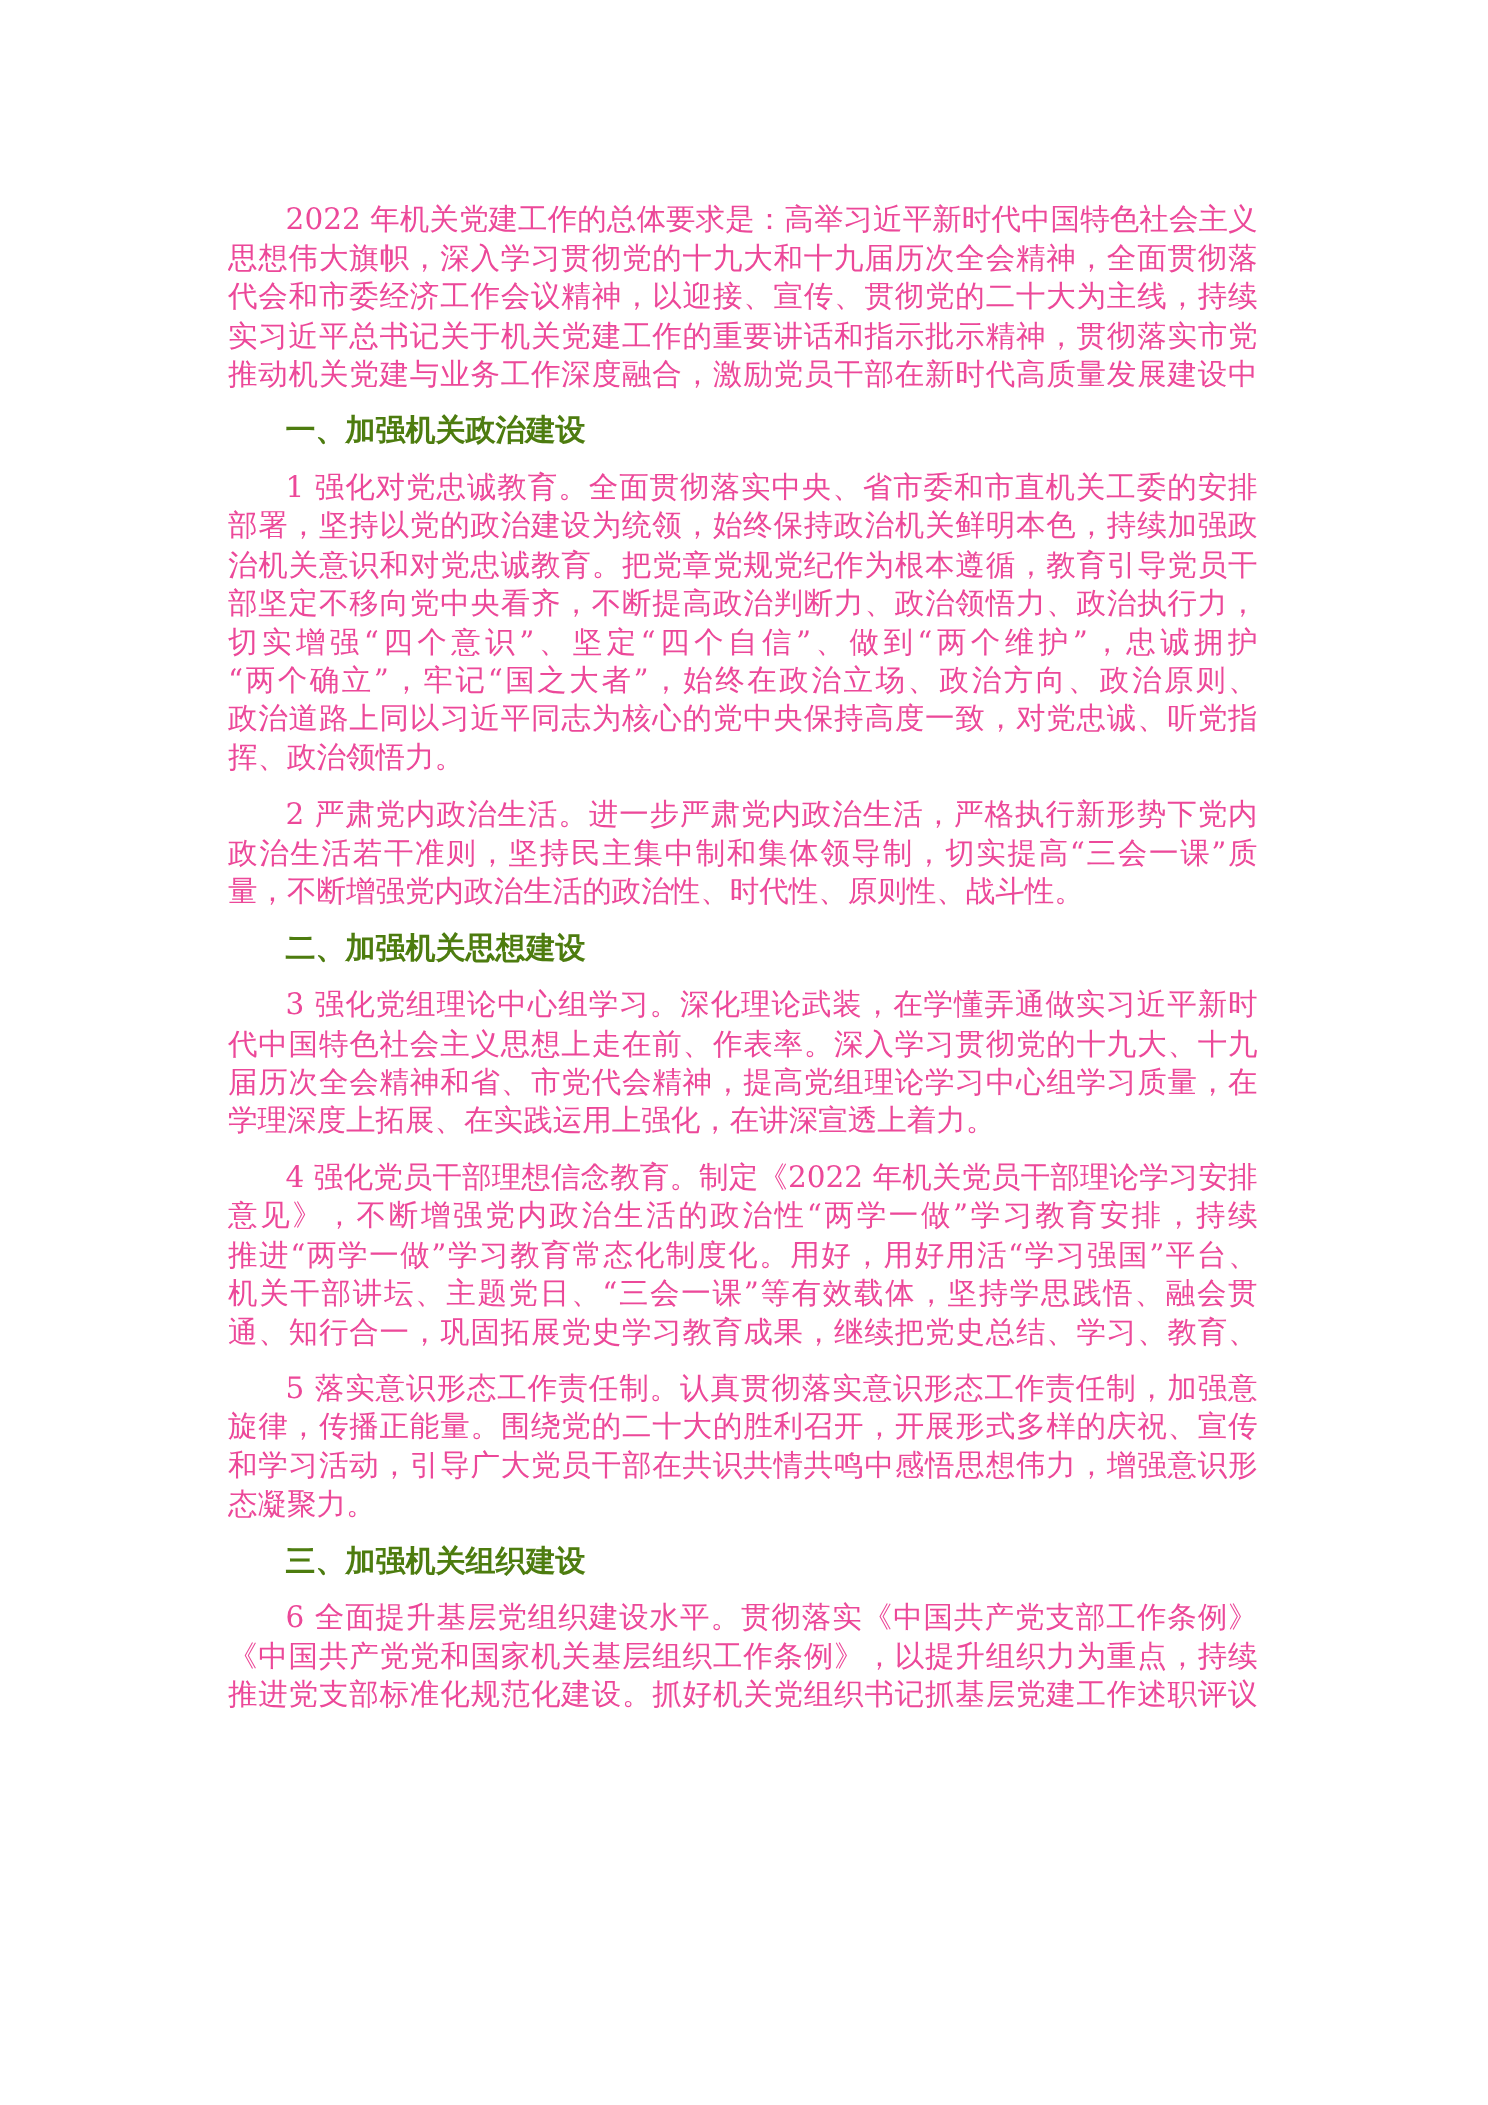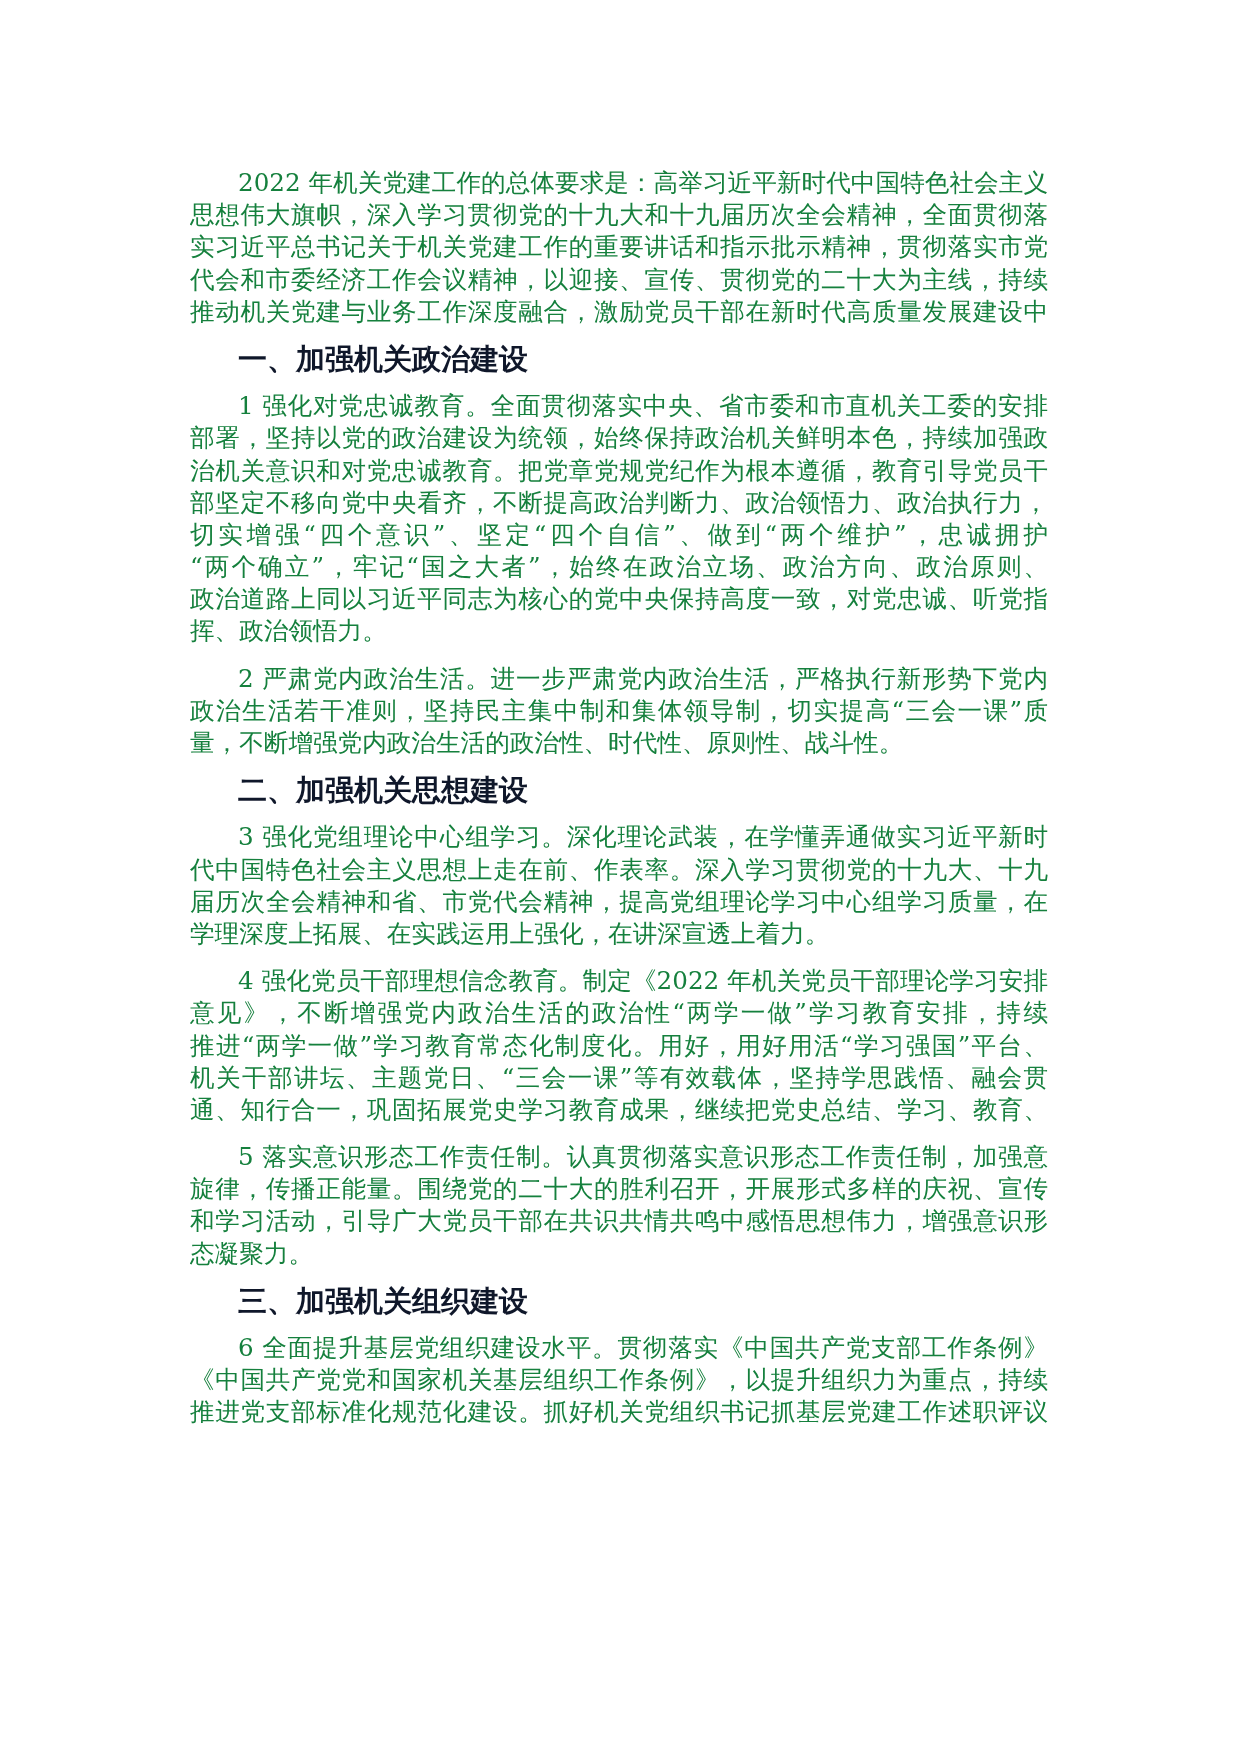--- a/index.html
+++ b/index.html
@@ -16,52 +16,52 @@
       top: 167px;
       width: 858px;
     }
     .para { margin: 0 0 15px 0; }
     .ln {
       display: block;
       height: 32.2px;
       line-height: 32.2px;
       font-family: "DejaVu Serif", "Liberation Serif", serif;
       font-size: 24.6px;
-      color: #15803d;
+      color: #ec4899;
       text-align: justify;
       text-align-last: justify;
       text-justify: inter-character;
       overflow: hidden;
     }
     .ln.first { text-indent: 48px; }
     .ln.last { text-align-last: left; }
     .heading {
       display: block;
       height: 32.2px;
       line-height: 32.2px;
       margin: 0 0 15px 0;
       padding-left: 48px;
       font-family: "DejaVu Sans", "Liberation Sans", sans-serif;
       font-weight: bold;
-      font-size: 29px;
-      color: #0f172a;
+      font-size: 25px;
+      color: #4d7c0f;
       overflow: hidden;
     }
   </style>
 </head>
 <body>
 
 <div class="page">
   <div class="content">
 
     <div class="para">
       <div class="ln first">2022 年机关党建工作的总体要求是：高举习近平新时代中国特色社会主义</div>
       <div class="ln">思想伟大旗帜，深入学习贯彻党的十九大和十九届历次全会精神，全面贯彻落</div>
+      <div class="ln">代会和市委经济工作会议精神，以迎接、宣传、贯彻党的二十大为主线，持续</div>
       <div class="ln">实习近平总书记关于机关党建工作的重要讲话和指示批示精神，贯彻落实市党</div>
-      <div class="ln">代会和市委经济工作会议精神，以迎接、宣传、贯彻党的二十大为主线，持续</div>
       <div class="ln">推动机关党建与业务工作深度融合，激励党员干部在新时代高质量发展建设中</div>
     </div>
 
     <div class="heading">一、加强机关政治建设</div>
 
     <div class="para">
       <div class="ln first">1 强化对党忠诚教育。全面贯彻落实中央、省市委和市直机关工委的安排</div>
       <div class="ln">部署，坚持以党的政治建设为统领，始终保持政治机关鲜明本色，持续加强政</div>
       <div class="ln">治机关意识和对党忠诚教育。把党章党规党纪作为根本遵循，教育引导党员干</div>
       <div class="ln">部坚定不移向党中央看齐，不断提高政治判断力、政治领悟力、政治执行力，</div>

